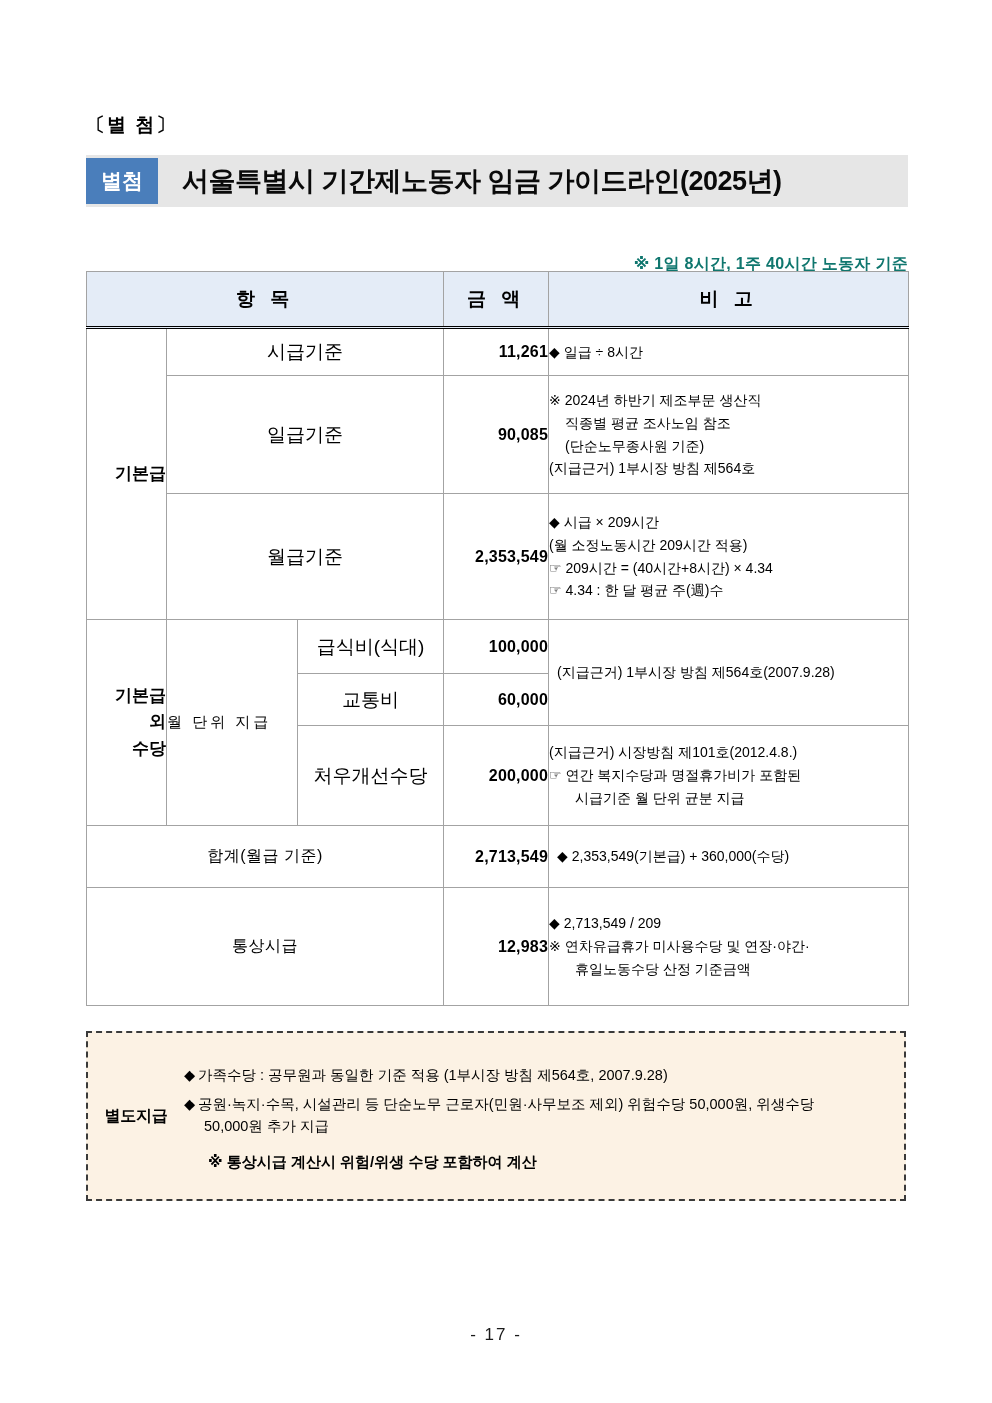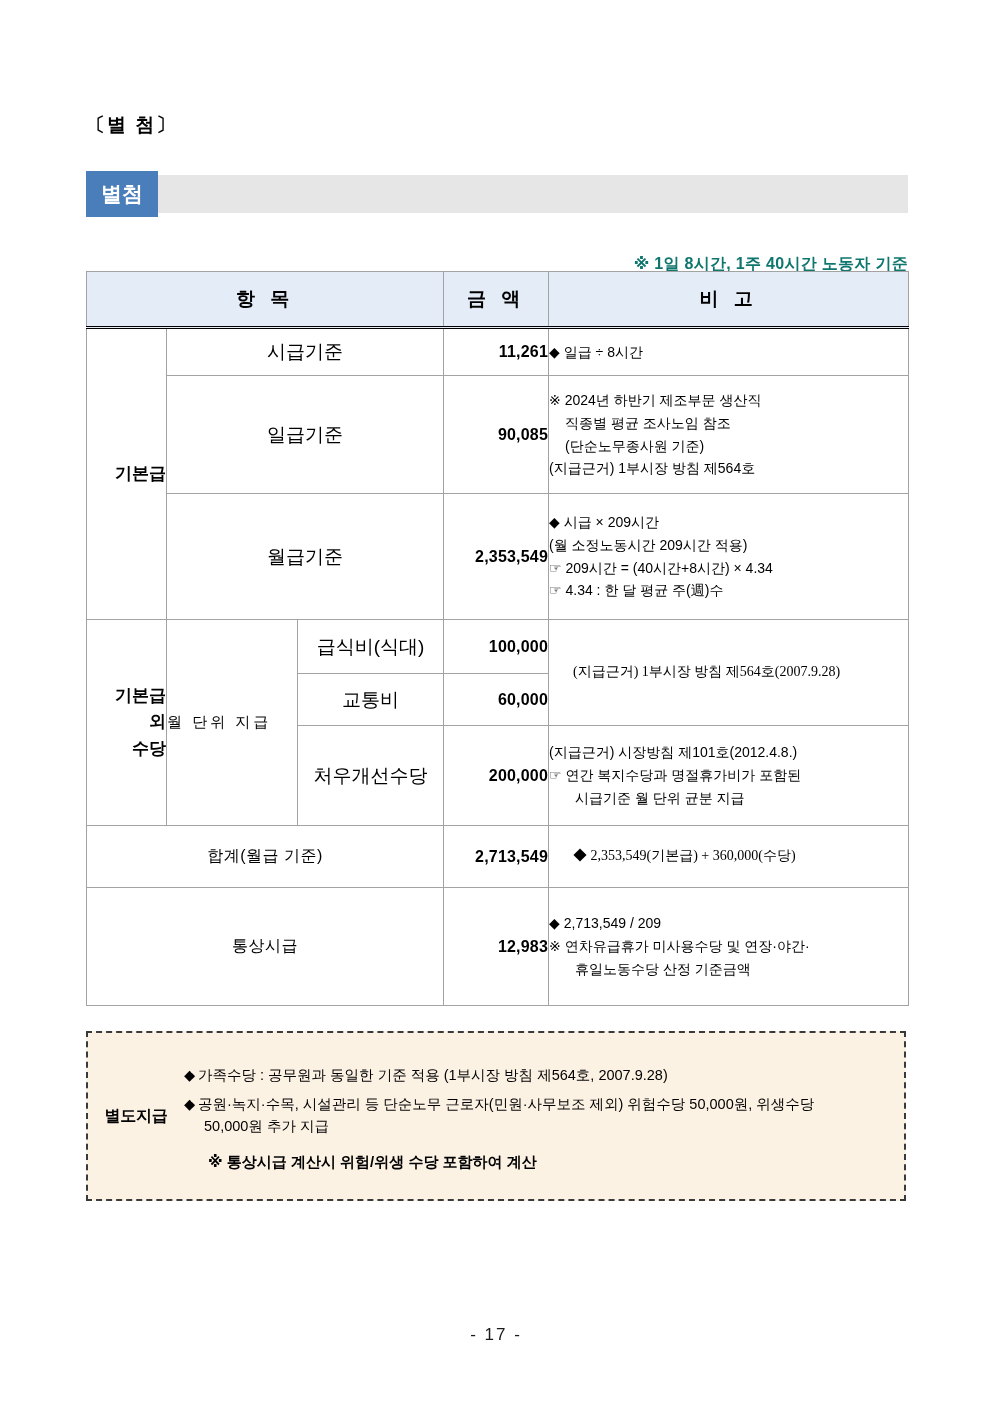--- a/index.html
+++ b/index.html
@@ -32,25 +32,24 @@
     letter-spacing: 2px;
     color: #000;
     white-space: nowrap;
   }
 
   .title-bar {
     position: absolute;
     left: 86px;
     top: 155px;
     width: 822px;
-    height: 38px;
+    height: 52px;
     background: #e6e6e6;
     display: flex;
     align-items: center;
-    margin-top: 20px;
   }
   .title-badge {
     width: 72px;
     height: 46px;
     background: #4a7ebb;
     color: #ffffff;
     font-size: 21px;
     font-weight: bold;
     display: flex;
     align-items: center;
@@ -126,22 +125,21 @@
     font-weight: bold;
     letter-spacing: 0.2px;
   }
   .note-cell {
     text-align: left;
     padding: 8px 6px 8px 8px;
     font-size: 14px;
     line-height: 1.62;
   }
   .note-cell.vcenter {
-    padding-left: 24px;
-    font-family: Liberation Serif, serif;
+    padding-left: 8px;
   }
   .note-line {
     white-space: nowrap;
   }
   .note-indent {
     padding-left: 16px;
   }
   .note-indent2 {
     padding-left: 26px;
   }
@@ -213,20 +211,21 @@
 </style>
 </head>
 <body>
 
 <div class="page">
 
   <div class="attach-marker">〔별 첨〕</div>
 
   <div class="title-bar">
     <div class="title-badge">별첨</div>
+    <div class="title-text">서울특별시 기간제노동자 임금 가이드라인(2025년)</div>
   </div>
 
   <div class="red-note">※ 1일 8시간, 1주 40시간 노동자 기준</div>
 
   <table class="wage-table">
     <colgroup>
       <col style="width:80px">
       <col style="width:131px">
       <col style="width:146px">
       <col style="width:105px">

